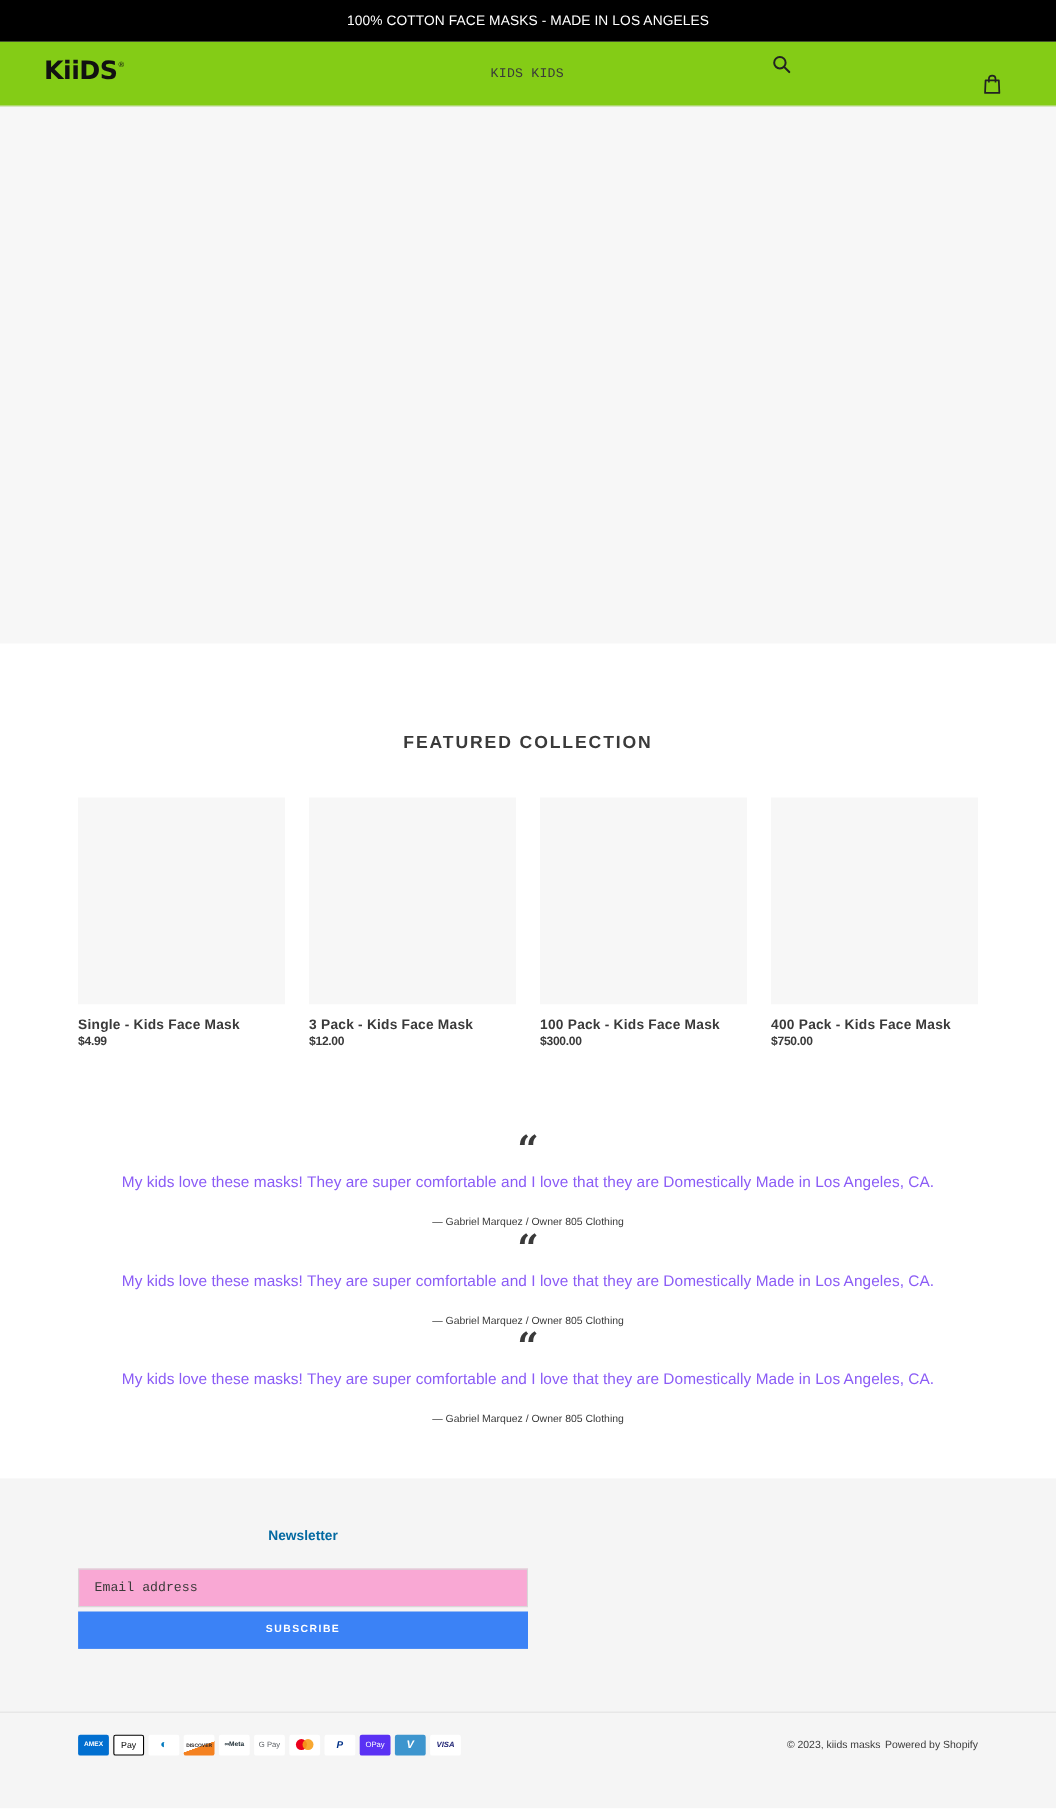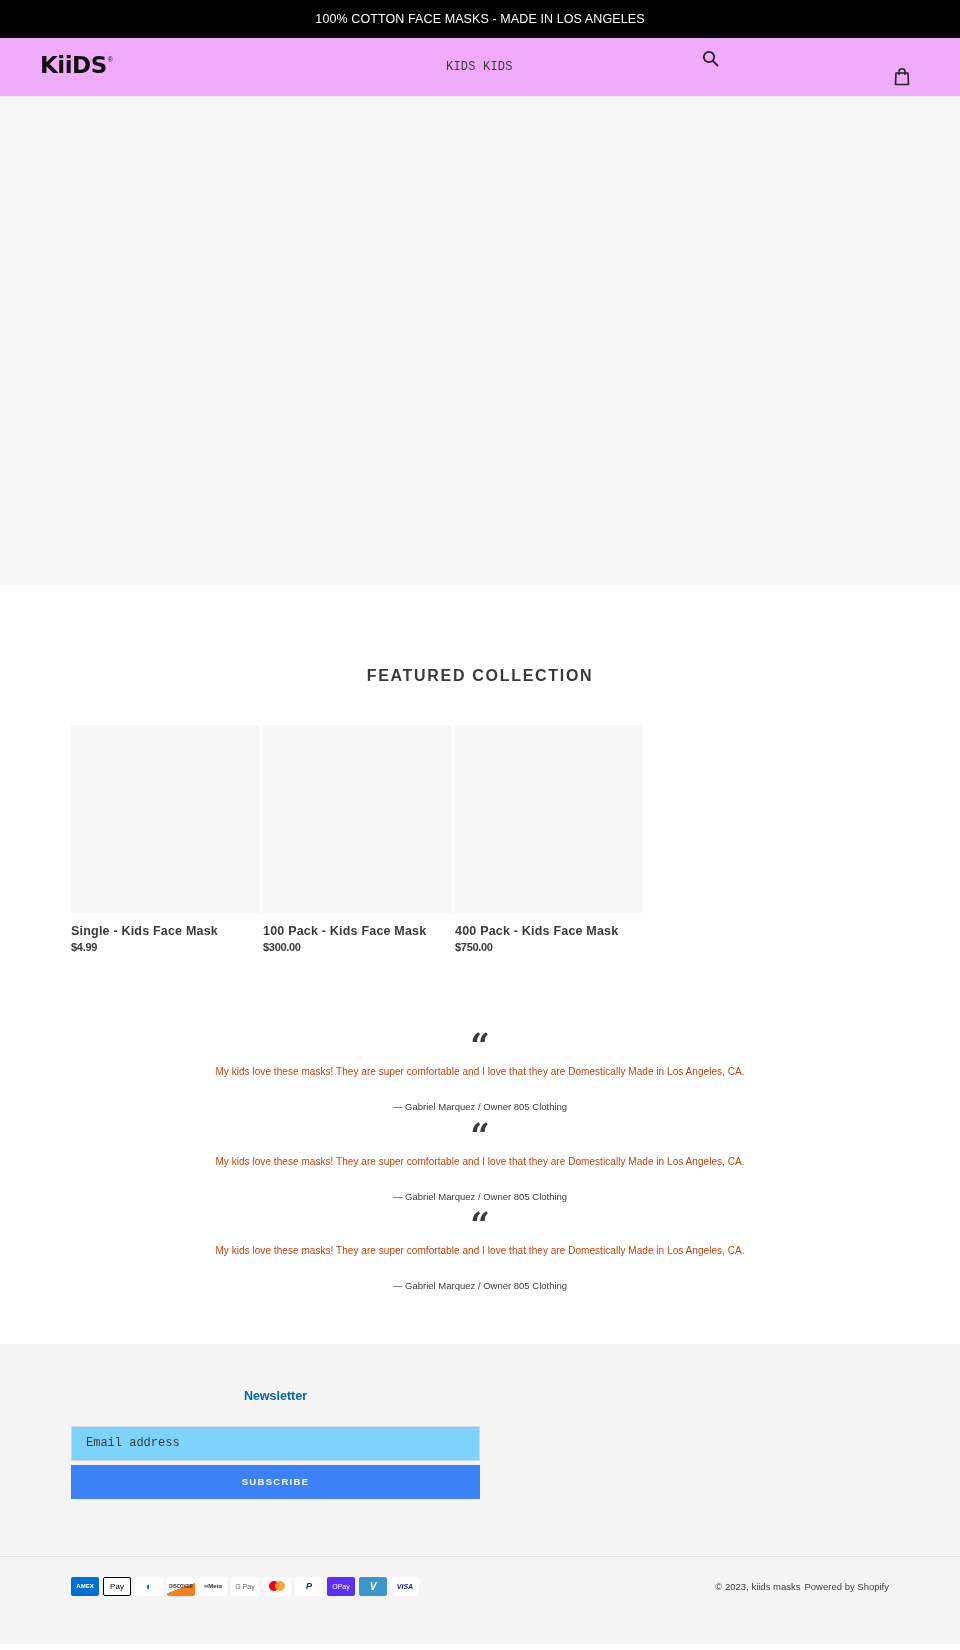--- a/index.html
+++ b/index.html
@@ -1,48 +1,48 @@
 <!DOCTYPE html>
 <html><head>
 <meta charset="utf-8">
 <style>
   * { box-sizing: border-box; margin: 0; padding: 0; }
   html, body { width: 960px; background: #fff; }
   body { font-family: "Liberation Sans", sans-serif; color: #3a3a3a; }
 
   .announce { height: 38px; background: #000; color: #fff; display: flex; align-items: center; justify-content: center; font-weight: normal; font-size: 12.5px; letter-spacing: 0.1px; }
 
-  .header { position: relative; height: 59px; background: #f0abfc; border-bottom: 1px solid #ececec; }
+  .header { position: relative; height: 59px; background: #84cc16; border-bottom: 1px solid #ececec; }
   .logo { position: absolute; left: 40px; top: 16px; display: flex; align-items: flex-start; }
   .logo-text { font-family: "DejaVu Sans", sans-serif; font-weight: bold; font-size: 23px; color: #111; letter-spacing: -0.5px; line-height: 1; }
   .logo-reg { font-size: 7px; color: #111; margin-left: 1px; margin-top: 2px; }
   .nav-link { position: absolute; left: 446px; top: 22px; font-family: "Liberation Mono", monospace; font-size: 12px; color: #3a3a3a; letter-spacing: 0.2px; }
   .search-btn { position: absolute; left: 702px; top: 12px; width: 18px; height: 18px; cursor: pointer; }
   .cart-btn { position: absolute; left: 893px; top: 29px; width: 18px; height: 20px; cursor: pointer; }
 
   .hero { height: 488px; background: #f7f7f7; }
 
   .featured { padding-top: 82px; }
   .section-title { text-align: center; font-size: 16px; font-weight: bold; letter-spacing: 1.7px; color: #3a3a3a; }
-  .grid { display: flex; gap: 4px; margin: 40px 71px 0 71px; }
+  .grid { display: flex; gap: 22px; margin: 40px 71px 0 71px; }
   .card { width: 188px; cursor: pointer; }
   .card-img { width: 188px; height: 188px; background: #f7f7f7; }
   .card-title { margin-top: 11px; font-size: 12.5px; font-weight: bold; color: #3a3a3a; letter-spacing: 0.2px; }
   .card-price { margin-top: 3px; font-size: 11px; font-weight: bold; color: #3a3a3a; letter-spacing: -0.3px; }
 
   .testimonials { padding-top: 82px; padding-bottom: 40px; }
   .testimonial { text-align: center; height: 89.5px; position: relative; }
   .quote-icon { font-family: "DejaVu Serif", serif; font-size: 34px; font-weight: bold; color: #3a3a3a; line-height: 20px; height: 20px; }
-  .quote-text { margin-top: 11px; font-size: 10px; color: #c2410c; letter-spacing: 0.05px; }
+  .quote-text { margin-top: 11px; font-size: 14px; color: #8b5cf6; letter-spacing: 0.05px; }
   .quote-author { margin-top: 24px; font-size: 9.5px; color: #3a3a3a; }
 
   .newsletter { background: #f5f5f5; padding-top: 45px; height: 212px; }
   .nl-col { margin-left: 71px; width: 409px; }
   .nl-title { text-align: center; font-size: 12.5px; font-weight: bold; color: #0369a1; }
-  .email-input { display: block; margin-top: 23px; width: 409px; height: 35px; border: 1px solid #d8d8d8; background: #7dd3fc; padding: 0 14px; font-family: "Liberation Mono", monospace; font-size: 12px; color: #3a3a3a; outline: none; }
+  .email-input { display: block; margin-top: 23px; width: 409px; height: 35px; border: 1px solid #d8d8d8; background: #f9a8d4; padding: 0 14px; font-family: "Liberation Mono", monospace; font-size: 12px; color: #3a3a3a; outline: none; }
   .email-input::placeholder { color: #3a3a3a; }
   .subscribe-btn { display: block; margin-top: 4px; width: 409px; height: 34px; background: #3b82f6; color: #fff; border: none; font-family: "Liberation Sans", sans-serif; font-weight: bold; font-size: 9.5px; letter-spacing: 1.3px; cursor: pointer; }
 
   .footer { background: #f5f5f5; border-top: 1px solid #e2e2e2; height: 88px; position: relative; }
   .payments { position: absolute; left: 71px; top: 20px; display: flex; gap: 4px; text-align: right; }
   .pay { width: 28px; height: 19px; border-radius: 2px; background: #fff; display: flex; align-items: center; justify-content: center; font-size: 6.5px; font-weight: bold; color: #444; overflow: hidden; }
   .copyright { position: absolute; right: 71px; top: 24px; font-size: 9.5px; color: #3a3a3a; }
   .copyright span { margin-left: 4px; }
 </style>
 </head>
@@ -74,20 +74,25 @@
 
 <div class="hero"></div>
 
 <div class="featured">
   <h2 class="section-title">FEATURED COLLECTION</h2>
   <div class="grid">
     <div class="card">
       <div class="card-img"></div>
       <div class="card-title">Single - Kids Face Mask</div>
       <div class="card-price">$4.99</div>
+    </div>
+    <div class="card">
+      <div class="card-img"></div>
+      <div class="card-title">3 Pack - Kids Face Mask</div>
+      <div class="card-price">$12.00</div>
     </div>
     <div class="card">
       <div class="card-img"></div>
       <div class="card-title">100 Pack - Kids Face Mask</div>
       <div class="card-price">$300.00</div>
     </div>
     <div class="card">
       <div class="card-img"></div>
       <div class="card-title">400 Pack - Kids Face Mask</div>
       <div class="card-price">$750.00</div>

